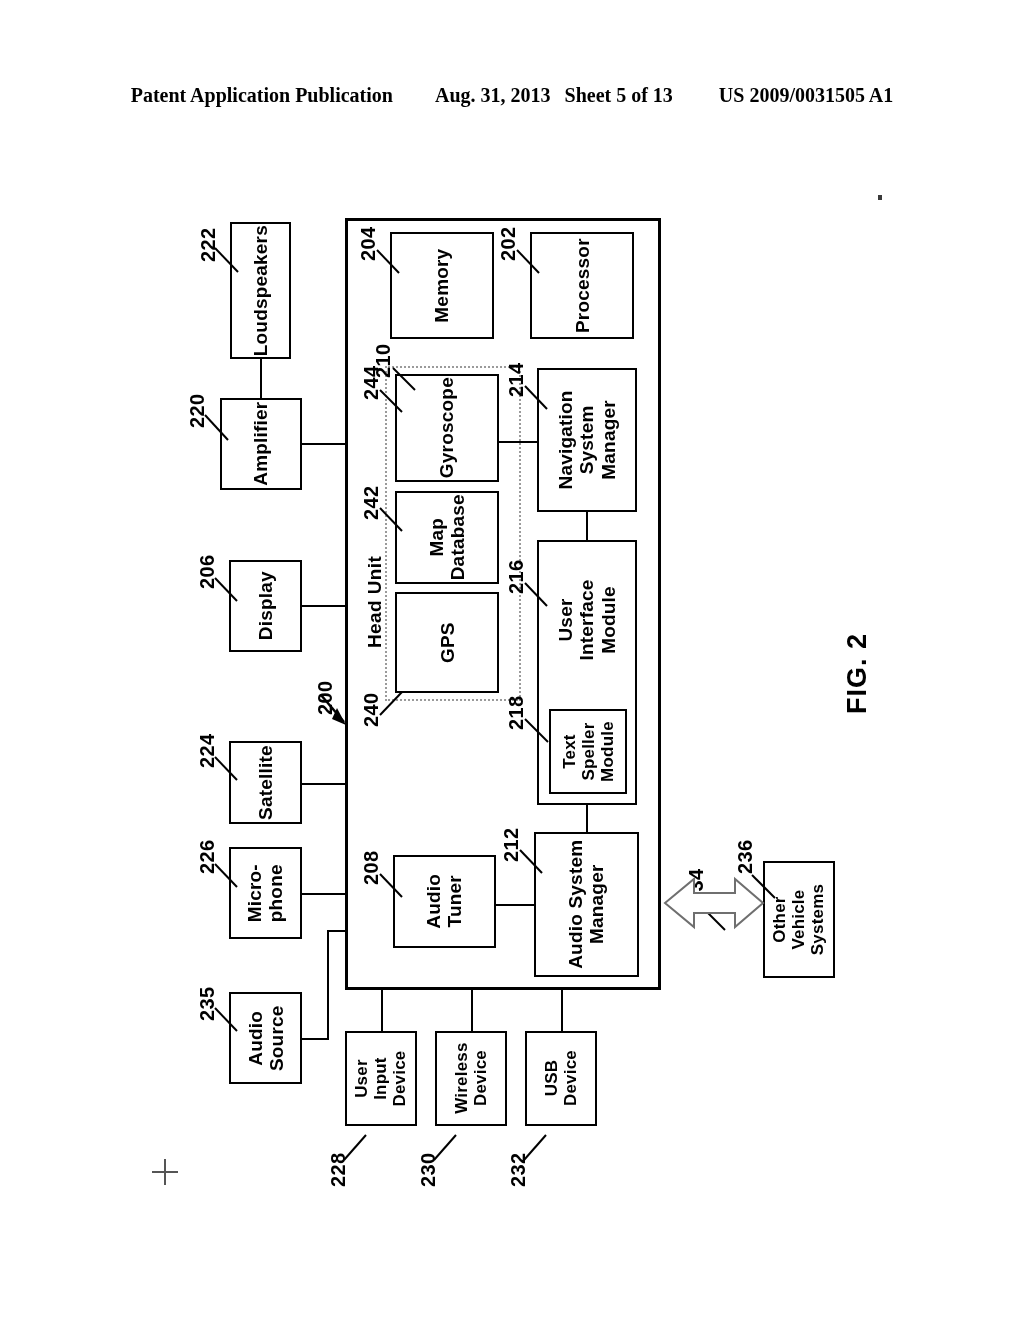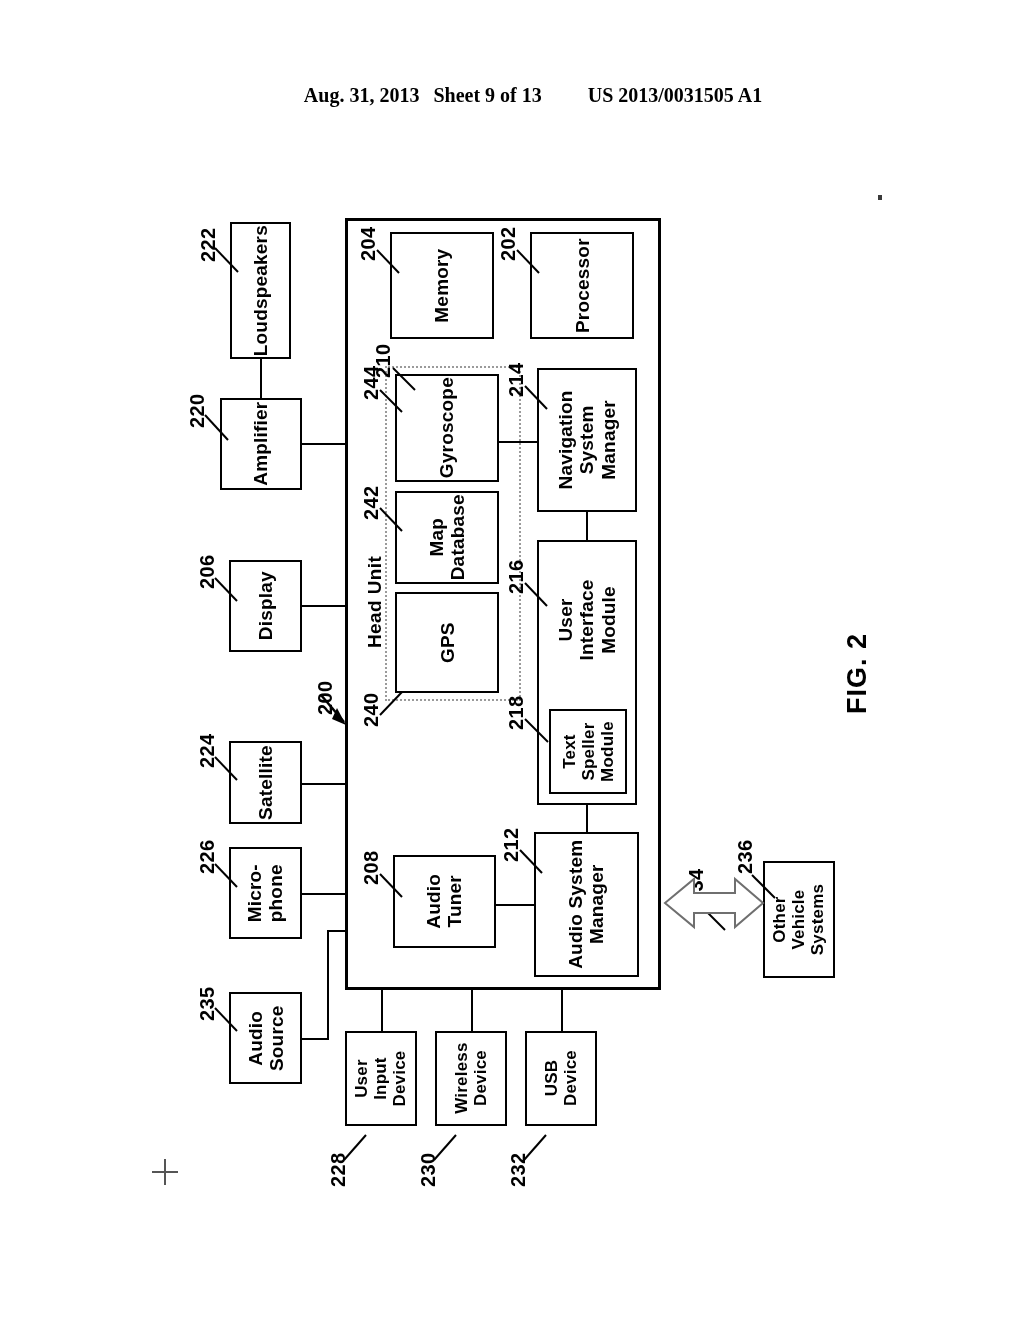--- a/index.html
+++ b/index.html
@@ -119,26 +119,27 @@
   .dotmark {
     position: absolute;
     width: 4px; height: 5px;
     background: #3a3a3a;
   }
 </style>
 </head>
 <body>
 
 <div id="pub-header">
+  <span>Patent Application Publication</span>
   <span class="h-gap-a"></span>
   <span>Aug. 31, 2013</span>
   <span class="h-gap-b"></span>
-  <span>Sheet 9 of 13</span>
+  <span>Sheet 5 of 13</span>
   <span class="h-gap-c"></span>
-  <span>US 2013/0031505 A1</span>
+  <span>US 2009/0031505 A1</span>
 </div>
 
 <div id="figure">
 
   <div class="dotmark" style="left:878px; top:195px;"></div>
   <div class="regmark" style="left:152px; top:1159px;"></div>
 
   <div class="bx outer" style="left:345px; top:218px; width:316px; height:772px;"></div>
 
   <div class="vtext plain" style="left:364px; top:648px;">Head Unit</div>

